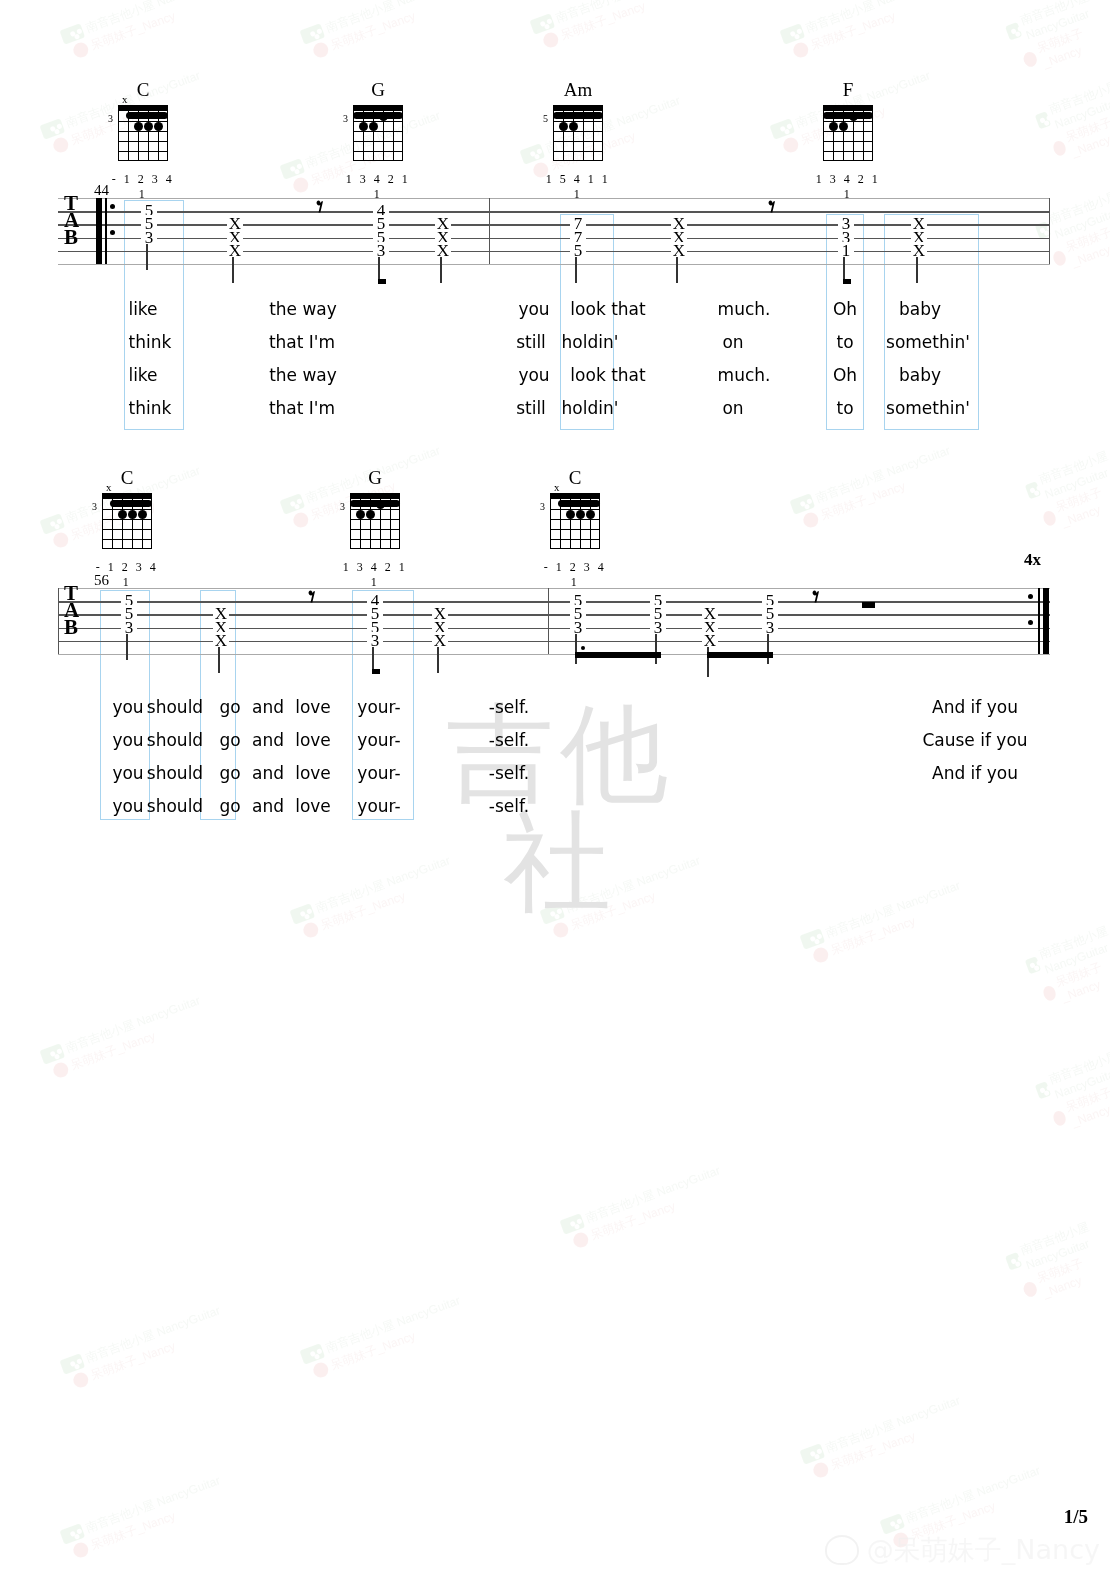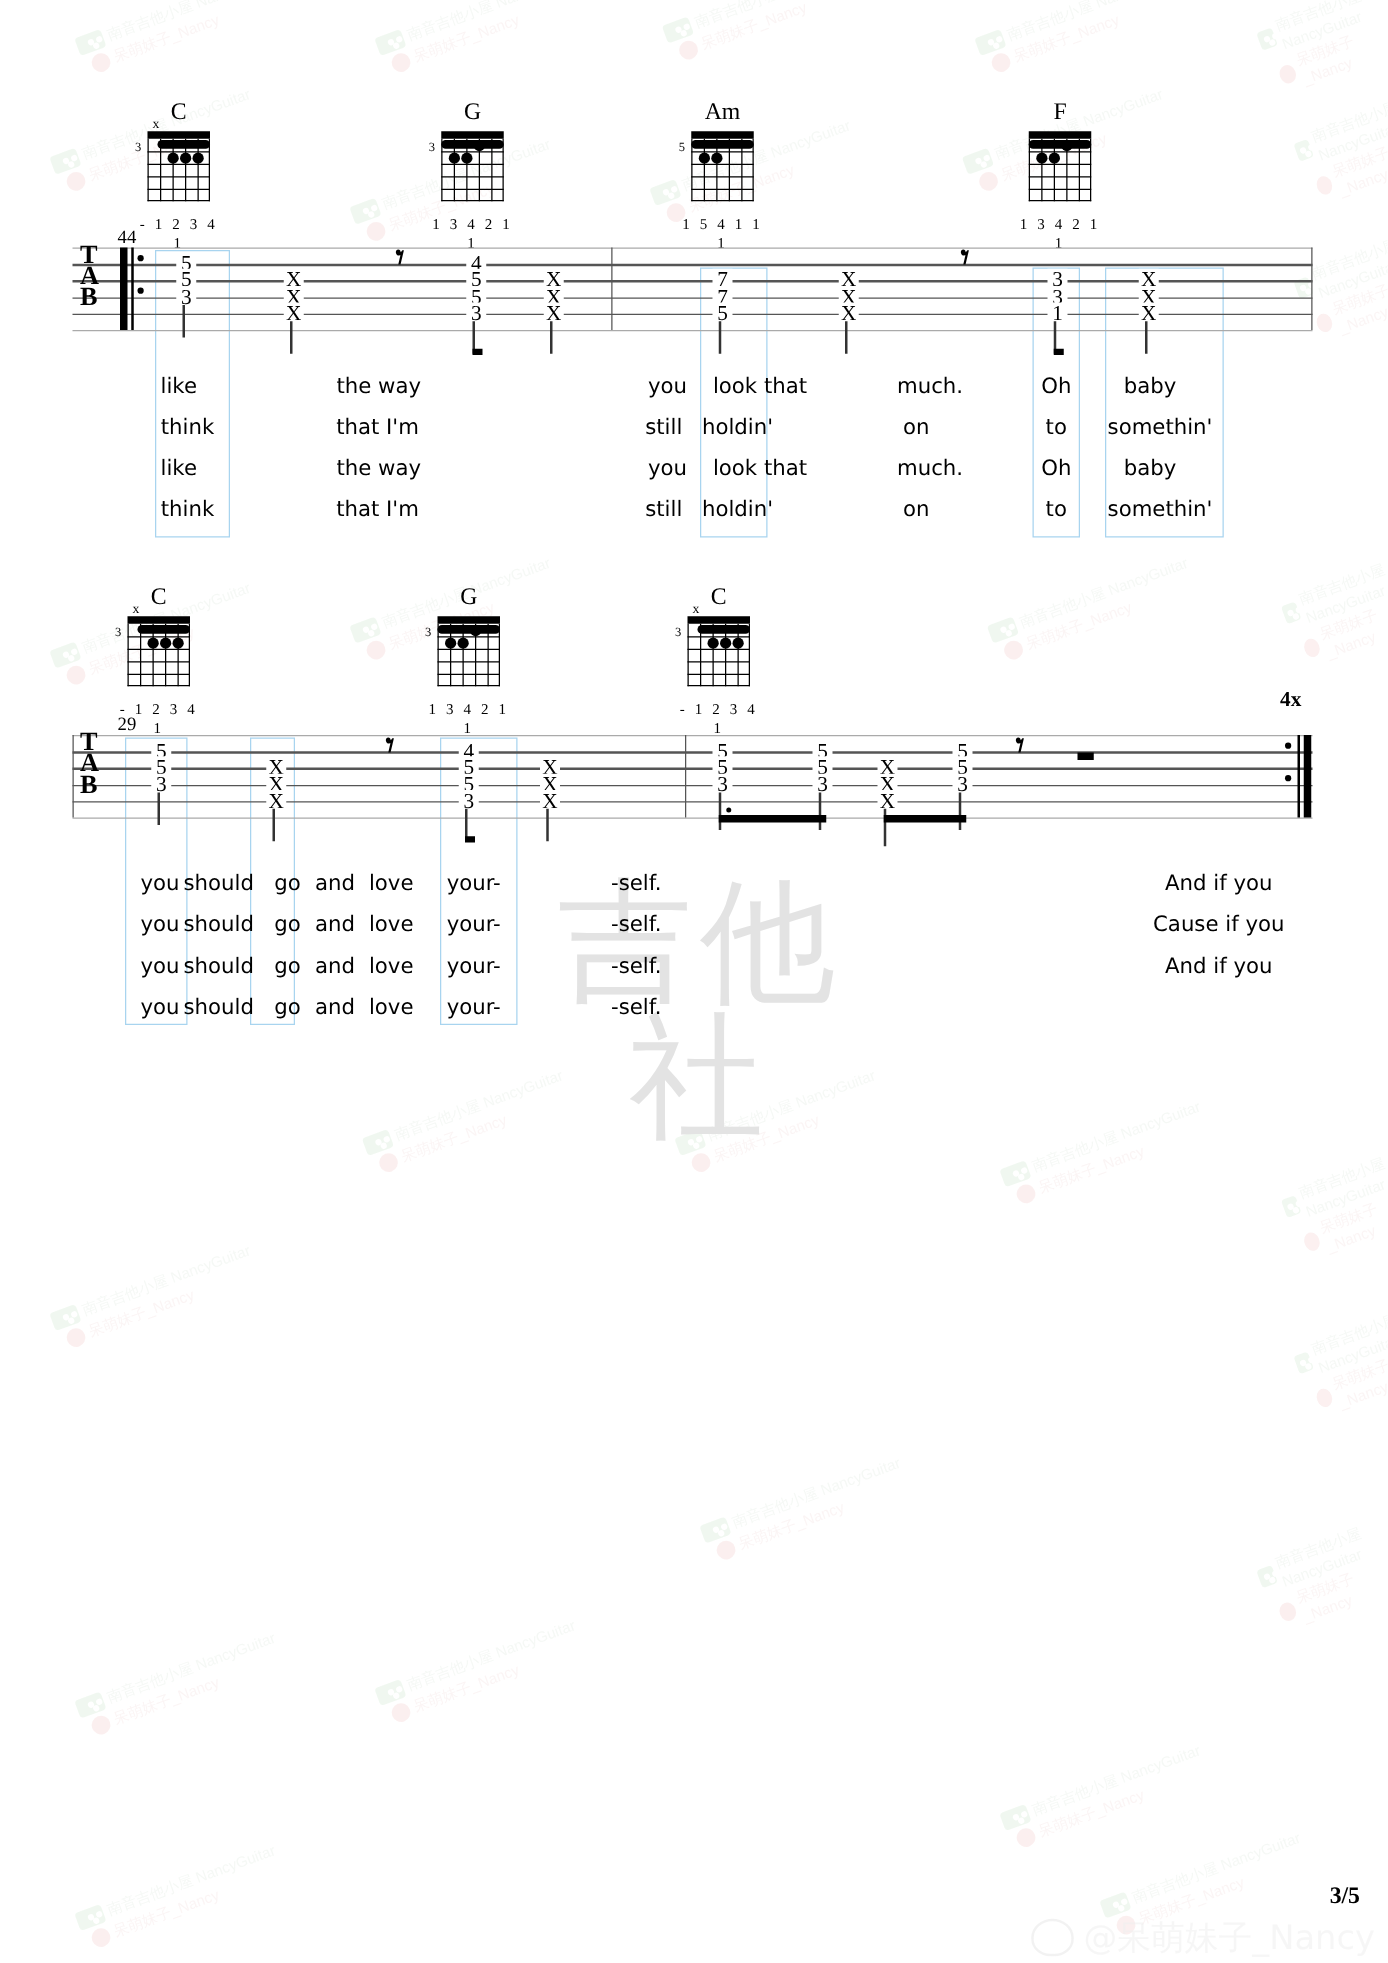--- a/index.html
+++ b/index.html
@@ -756,21 +756,21 @@
         <div class="fnum" style="left: 704px; top: 19.4px; width: 14px;">5</div>
         <div class="fnum" style="left: 704px; top: 32.6px; width: 14px;">3</div>
         <div class="stem" style="left: 709px; top: 47.6px; height: 30px;"></div>
         <div class="rest8" style="left: 754px; top: 1.2px;">𝄾</div>
         <div class="rest-bar" style="left: 804px; top: 16.2px;"></div>
         <div class="beam" style="left: 517px; top: 66px; width: 86px;"></div>
         <div class="beamdot" style="left: 523px; top: 60px;"></div>
         <div class="beam" style="left: 649px; top: 66px; width: 66px;"></div>
       </div>
     </div>
-    <div class="measnum" style="left: 94px; top: 572px;">29</div>
+    <div class="measnum" style="left: 94px; top: 572px;">56</div>
     <div class="times" style="left: 1024px; top: 550px;">4x</div>
     <div class="lyrics" style="left: 0px; top: 691px;">
       <div class="lrow">
         <div class="lw c" style="left: 128px;">you</div>
         <div class="lw c" style="left: 175px;">should</div>
         <div class="lw c" style="left: 230px;">go</div>
         <div class="lw c" style="left: 268px;">and</div>
         <div class="lw c" style="left: 313px;">love</div>
         <div class="lw c" style="left: 379px;">your-</div>
         <div class="lw c" style="left: 509px;">-self.</div>
@@ -801,18 +801,18 @@
         <div class="lw c" style="left: 175px;">should</div>
         <div class="lw c" style="left: 230px;">go</div>
         <div class="lw c" style="left: 268px;">and</div>
         <div class="lw c" style="left: 313px;">love</div>
         <div class="lw c" style="left: 379px;">your-</div>
         <div class="lw c" style="left: 509px;">-self.</div>
       </div>
     </div>
   </div>
 
-<div class="pageno">3/5</div>
+<div class="pageno">1/5</div>
 
 <div class="handle">
   <div class="wbico"></div>
   <div class="htxt">@呆萌妹子_Nancy</div>
 </div>
 
 </body></html>

